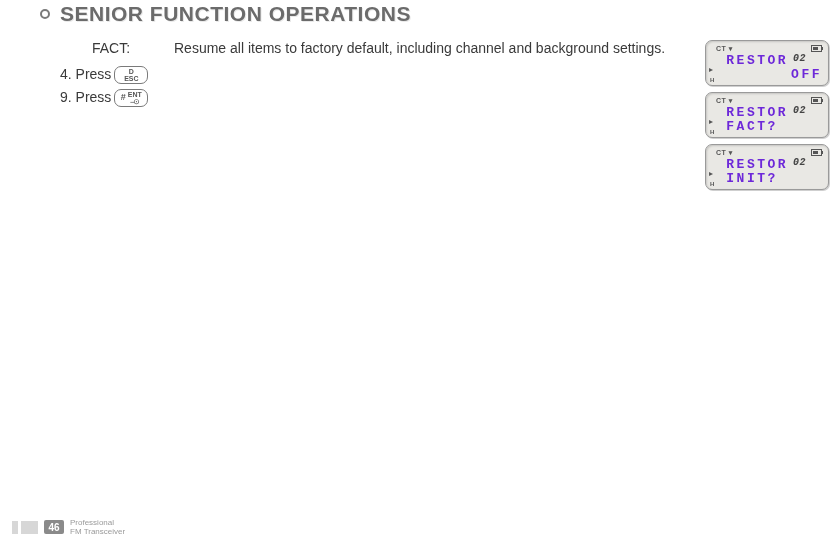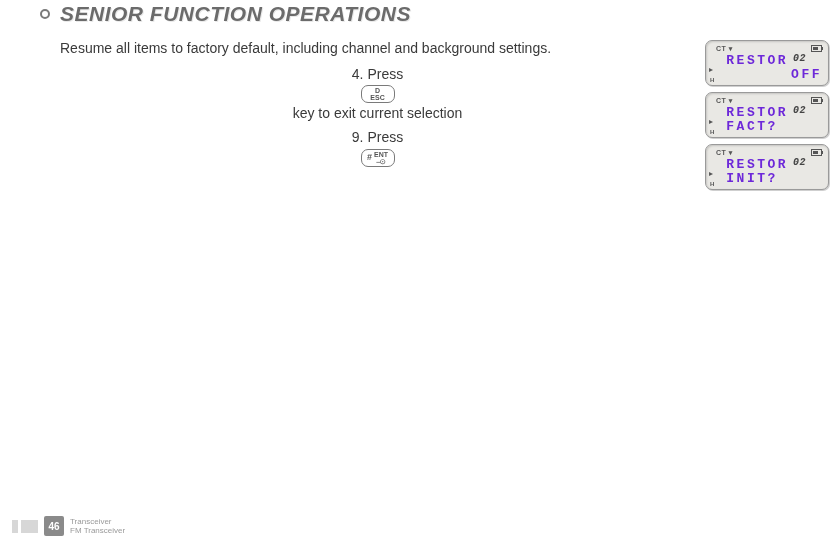--- a/index.html
+++ b/index.html
@@ -20,21 +20,20 @@
     box-sizing: border-box;
   }
   
   .title-row {
     position: absolute;
     top: 2px;
     left: 40px;
     display: flex;
     align-items: center;
     gap: 10px;
-    font-style: italic;
   }
   .bullet {
     width: 10px; height: 10px;
     border-radius: 50%;
     border: 2px solid #7a7a7a;
     display: inline-block;
     box-sizing: border-box;
   }
   .title {
     font-size: 21px;
@@ -63,21 +62,20 @@
     padding-left: 32px;
   }
   .def .desc {
     flex: 1;
   }
   .step {
     margin-top: 2px;
     padding-left: 0;
     display: flex;
     align-items: center;
-    flex-direction: column;
   }
   .step-num { white-space: pre; }
   .keycap {
     display: inline-flex;
     align-items: center;
     justify-content: center;
     min-width: 26px;
     height: 16px;
     border: 1px solid #7a7a7a;
     border-radius: 7px;
@@ -169,21 +167,21 @@
     align-items: center;
     gap: 6px;
   }
   .footer-bar {
     width: 26px;
     height: 13px;
     background: linear-gradient(to right, #d7d7d7 0 6px, transparent 6px 9px, #d7d7d7 9px 26px);
   }
   .page-badge {
     width: 20px;
-    height: 20px;
+    height: 14px;
     background: #8a8a8a;
     color: #fff;
     font-size: 10px;
     font-weight: bold;
     display: inline-flex;
     align-items: center;
     justify-content: center;
     border-radius: 2px;
   }
   .footer-text {
@@ -197,34 +195,34 @@
 
 <div class="page">
 
   <div class="title-row">
     <span class="bullet"></span>
     <span class="title">SENIOR FUNCTION OPERATIONS</span>
   </div>
 
   <div class="body">
     <div class="def">
+      <span class="label">FACT:</span>
       <span class="desc">Resume all items to factory default, including channel and background settings.</span>
     </div>
     <div class="def">
     </div>
 
     <div class="step">
       <span class="step-num">4. Press</span>
       <span class="keycap">
         <span class="keycap-col">
           <span class="mini">D</span>
           <span class="mini">ESC</span>
         </span>
       </span>
-      <span> key to exit current selection</span>
     </div>
 
     <div class="step">
       <span class="step-num">9. Press</span>
       <span class="keycap" style="gap:2px;">
         <span>#</span>
         <span class="keycap-col">
           <span class="mini">ENT</span>
           <span class="mini">⎯⊙</span>
         </span>
@@ -279,18 +277,18 @@
       <span class="lcd-left-icon">▸</span>
       <div class="lcd-line2"> INIT?</div>
       <span class="h">H</span>
     </div>
   </div>
 
   <div class="footer">
     <span class="footer-bar"></span>
     <span class="page-badge">46</span>
     <span class="footer-text">
-      <span>Transceiver</span><br>
+      <span>Professional</span><br>
       <span>FM Transceiver</span>
     </span>
   </div>
 
 </div>
 
 </body></html>

